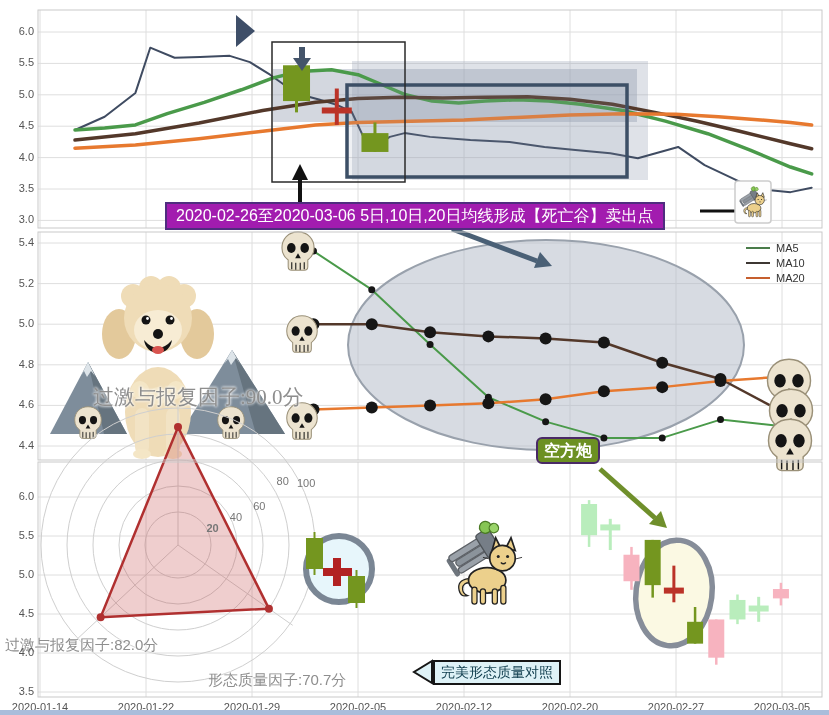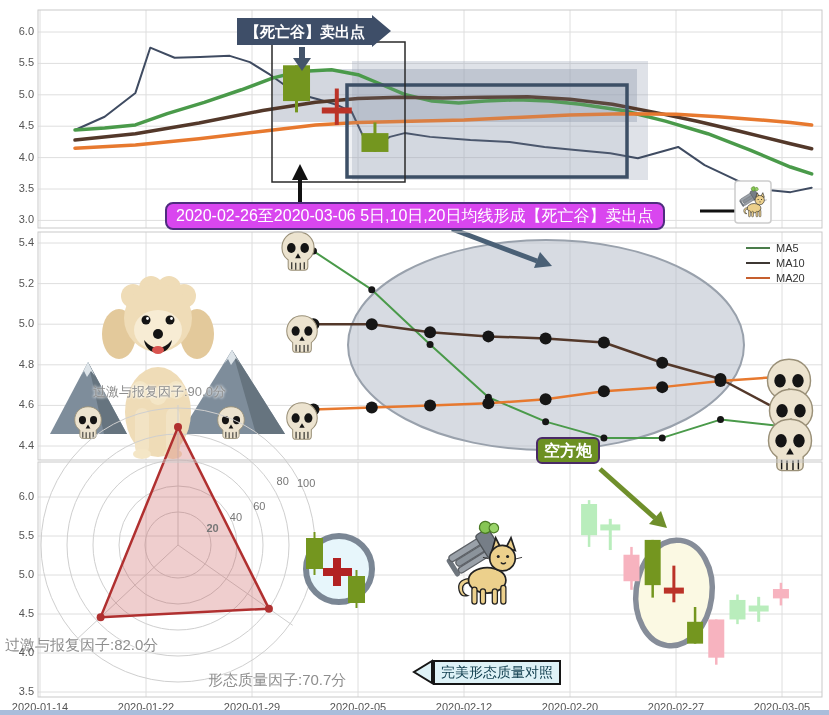--- a/index.html
+++ b/index.html
@@ -4,29 +4,29 @@
 <style>
   html,body{margin:0;padding:0;background:#fff;}
   #app{position:relative;width:829px;height:715px;background:#fff;overflow:hidden;
        font-family:"Liberation Sans",sans-serif;}
   #chart{position:absolute;left:0;top:0;}
   .ov{position:absolute;white-space:nowrap;}
   #banner1{left:237px;top:15px;display:flex;align-items:center;}
   .b1t{background:#3e4e68;color:#fff;font-size:15px;line-height:27px;padding:0 8px;font-weight:bold;}
   .b1a{width:0;height:0;border-top:16px solid transparent;border-bottom:16px solid transparent;
        border-left:19px solid #3e4e68;margin-left:-1px;}
-  #note{left:165px;top:202px;background:#d946ef;color:#fff;border:2px solid #4f2d7f;
-        border-radius:8px;font-size:16px;line-height:24px;padding:0 9px;}
+  #note{left:165px;top:202px;background:#a21caf;color:#fff;border:2px solid #4f2d7f;
+        border-radius:0;font-size:16px;line-height:24px;padding:0 9px;}
   #kfp{left:536px;top:437px;background:#6c9022;border:2px solid #4a2a66;border-radius:6px;
        color:#fff;font-size:16px;line-height:23px;padding:0 6px;font-weight:bold;}
   #ppl{left:411px;top:658px;display:flex;align-items:center;}
   .pplbox{border:2px solid #161616;background:#def2f7;color:#0f3d4d;font-size:14px;
           line-height:21px;padding:0 6px;}
   .factor{position:absolute;color:#8e8e8e;text-shadow:0 0 3px #fff,0 0 3px #fff;white-space:nowrap;}
-  #f1{left:93px;top:383px;font-size:13px;}
+  #f1{left:93px;top:383px;font-size:21px;font-family:Liberation Serif, serif;}
   #f2{left:5px;top:636px;font-size:15px;}
   #f3{left:208px;top:636px;font-size:15px;margin-top:35px;}
   #legend{position:absolute;left:746px;top:241px;display:flex;flex-direction:column;gap:1px;}
   .lrow{display:flex;align-items:center;gap:6px;height:14px;}
   .sw{width:24px;height:0;}
   .lbl{font-size:11px;color:#333;}
   .ytick,.xtick,.rtick{position:absolute;font-size:11px;color:#555;}
   .ytick{text-align:right;}
   .xtick{text-align:center;}
   .rtick{color:#777;text-align:center;font-size:11px;}
@@ -309,21 +309,20 @@
   </g>
 
   <g id="g-borders">
         <rect x="38" y="10" width="784" height="218" fill="none" stroke="#c9c9c9" stroke-width="1"></rect>
         <rect x="38" y="232" width="784" height="228" fill="none" stroke="#c9c9c9" stroke-width="1"></rect>
         <rect x="38" y="462" width="784" height="235" fill="none" stroke="#c9c9c9" stroke-width="1"></rect>
       </g>
 </svg>
 
 <div class="ov" id="banner1">
-  <span class="b1t">【死亡谷】卖出点</span>
   <span class="b1a"></span>
 </div>
 
 <div class="ov" id="note">2020-02-26至2020-03-06 5日,10日,20日均线形成【死亡谷】卖出点</div>
 
 <div class="ov" id="kfp">空方炮</div>
 
 <div class="ov" id="ppl">
   <svg width="22" height="28">
     <polygon points="21,3 21,25 3,14" fill="#def2f7" stroke="#161616" stroke-width="2"></polygon>

